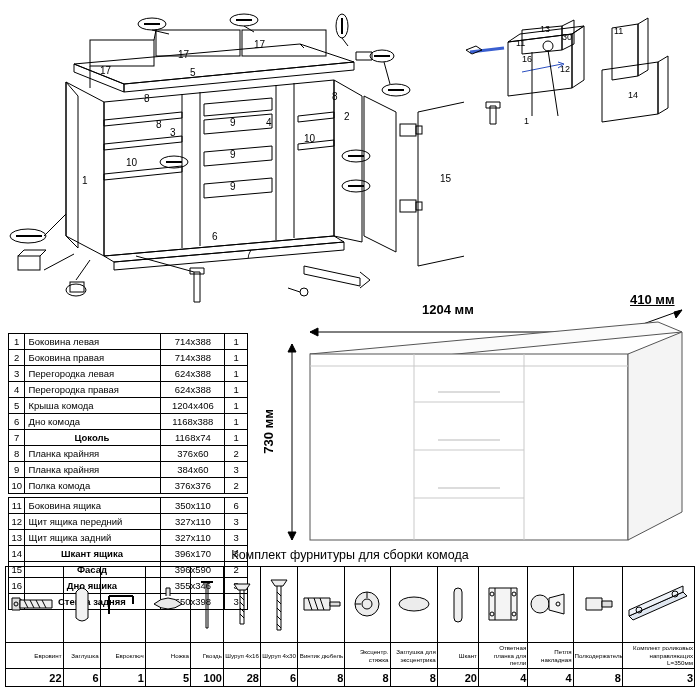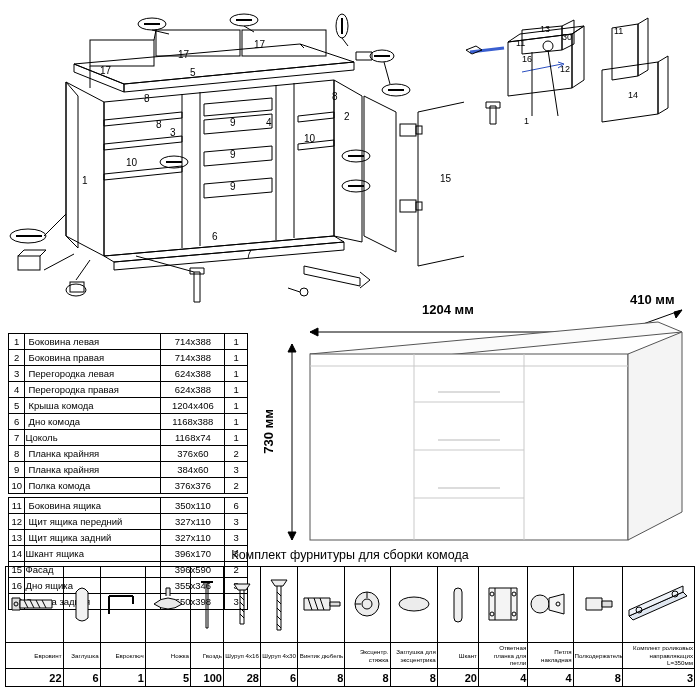--- a/index.html
+++ b/index.html
@@ -27,21 +27,21 @@
   }
   .parts-table td {
     border:1px solid #000;
     padding:1px 2px;
     height:15px;
     line-height:13px;
     white-space:nowrap;
   }
   .parts-table td.num { width:16px; text-align:center; }
   .parts-table td.nm  { width:132px; text-align:left; padding-left:3px;margin-top:41px;}
-  .parts-table td.nm.ctr { padding-left:0;}
+  .parts-table td.nm.ctr { text-align:center; padding-left:0;font-weight:bold;}
   .parts-table td.dim { width:62px; text-align:center; }
   .parts-table td.qty { width:22px; text-align:center; }
   .gap-row td { border:none; height:4px; padding:0; }
 
   
   .dimblock { position:absolute; left:262px; top:292px; width:432px; height:258px; }
 
   .dimlabel { font-size:13px; font-weight:bold; }
 
   
@@ -373,21 +373,21 @@
       </g>
 
       <g stroke="#dcdcdc" stroke-width="2">
         <line x1="176" y1="100" x2="238" y2="100"></line>
         <line x1="176" y1="148" x2="238" y2="148"></line>
         <line x1="176" y1="196" x2="238" y2="196"></line>
       </g>
     </svg>
 
     <div class="dimlabel" style="position:absolute; left:160px; top:10px;">1204 мм</div>
-    <div class="dimlabel" style="position:absolute; left:368px; top:0px;">410 мм</div>
+    <div class="dimlabel" style="position:absolute; left:368px; top:0px;text-decoration:underline;">410 мм</div>
     <div class="dimlabel" style="position:absolute; left:-16px; top:132px; transform:rotate(-90deg);">730 мм</div>
   </div>
 
   <div class="kit-title">Комплект фурнитуры для сборки комода</div>
 
   <table class="kit-table">
     <colgroup>
       <col style="width:56px">
         <col style="width:36px">
         <col style="width:44px">

